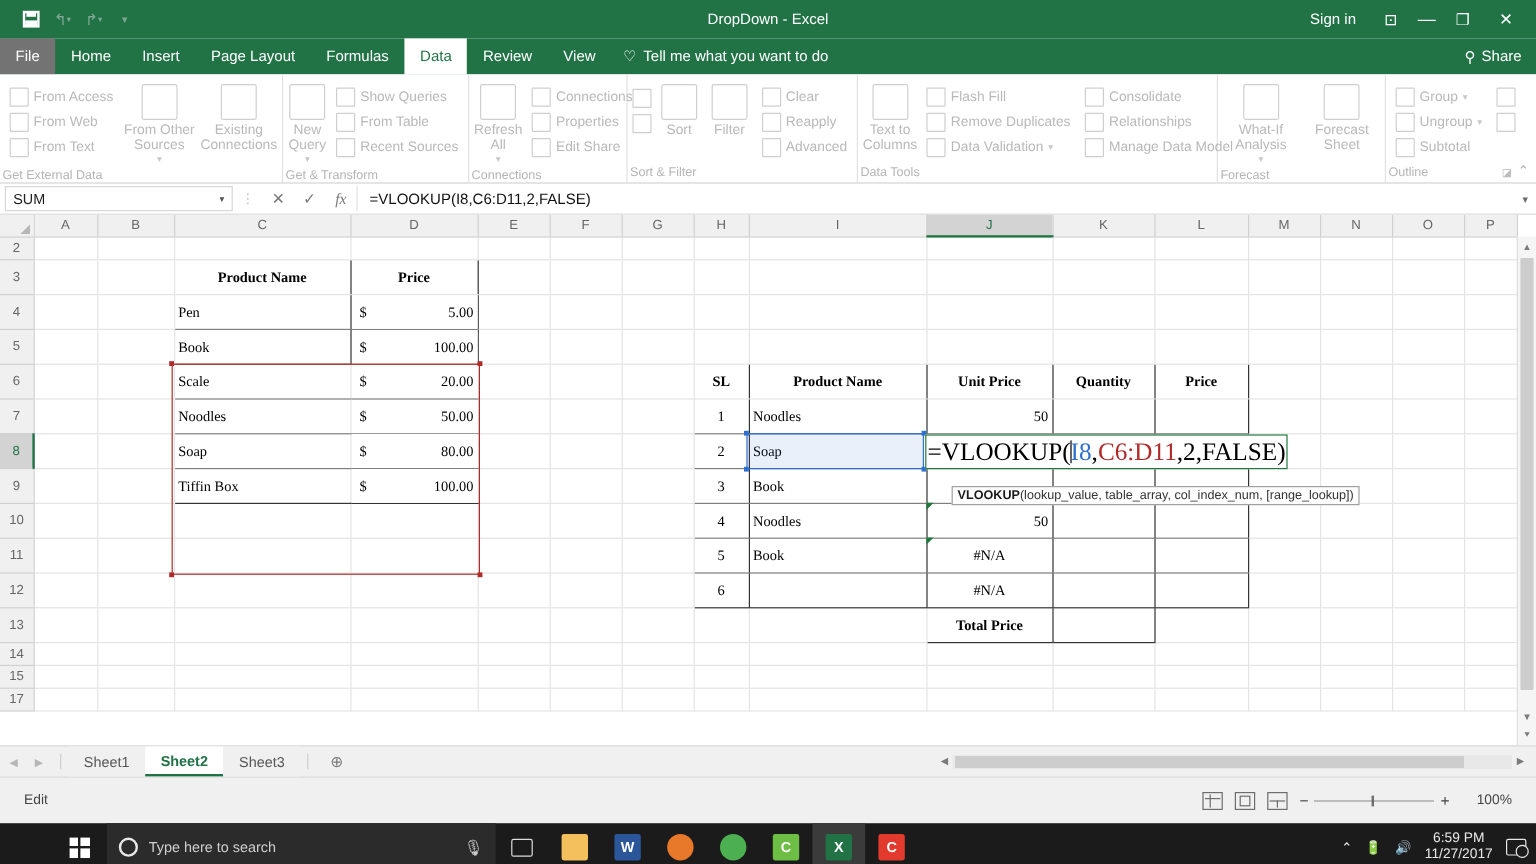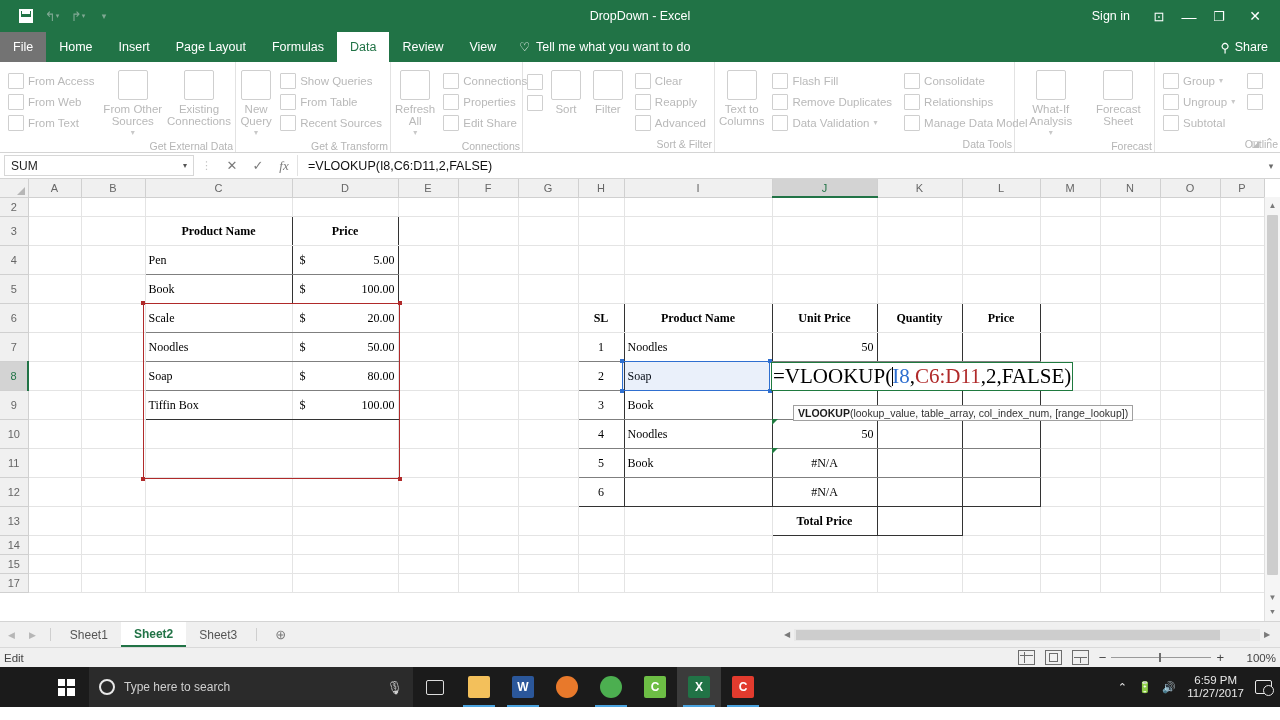--- a/index.html
+++ b/index.html
@@ -72,21 +72,21 @@
     height: 91px; background: #ffffff; border-bottom: 1px solid #d4d4d4;
     display: flex; align-items: stretch; position: relative;
     color: #b9b9b9;
   }
   .rgroup {
     display: flex; flex-direction: column; position: relative;
     border-right: 1px solid #e2e2e2; padding: 0 2px;
   }
   .rgroup-body { flex: 1; display: flex; align-items: flex-start; padding-top: 6px; }
   .rgroup-label {
-    height: 15px; text-align: right; font-size: 10.5px; color: #b5b5b5;
+    height: 15px; text-align: left; font-size: 10.5px; color: #b5b5b5;
     line-height: 15px;
   }
   .rcol { display: flex; flex-direction: column; justify-content: flex-start; }
   .rsmall {
     display: flex; align-items: center; gap: 4px; height: 21px;
     padding: 0 6px; font-size: 11.5px; color: #b9b9b9; white-space: nowrap;
   }
   .rbig {
     display: flex; flex-direction: column; align-items: center;
     justify-content: flex-start; width: 62px; padding: 2px 2px 0;
@@ -264,23 +264,23 @@
   .hscroll-area {
     margin-left: auto; display: flex; align-items: center; flex: 1;
     max-width: 500px; padding-right: 6px;
   }
   .hs-btn { width: 14px; text-align: center; font-size: 8px; color: #7a7a7a; }
   .hs-track { flex: 1; height: 12px; background: #e8e8e8; position: relative; }
   .hs-thumb { position: absolute; left: 2px; top: 1px; bottom: 1px; right: 40px; background: #cdcdcd; }
 
   
   .statusbar {
-    height: 20px; background: #f0f0f0; display: flex; align-items: center;
+    height: 39px; background: #f0f0f0; display: flex; align-items: center;
     border-top: 1px solid #d9d9d9; font-size: 11.5px; color: #444;
-    padding: 0 4px;
+    padding: 0 20px;
   }
   .sb-right { margin-left: auto; display: flex; align-items: center; gap: 10px; }
   .viewbtn {
     width: 17px; height: 15px; border: 1.2px solid #6d6d6d; position: relative;
   }
   .viewbtn.normal::before {
     content: ""; position: absolute; left: 1px; top: 4px; right: 1px;
     border-top: 1px solid #6d6d6d;
   }
   .viewbtn.normal::after {

